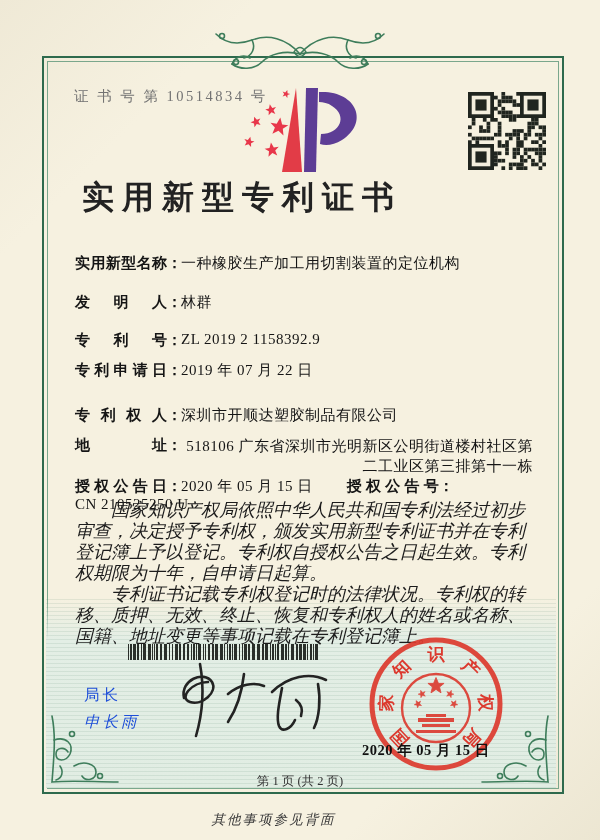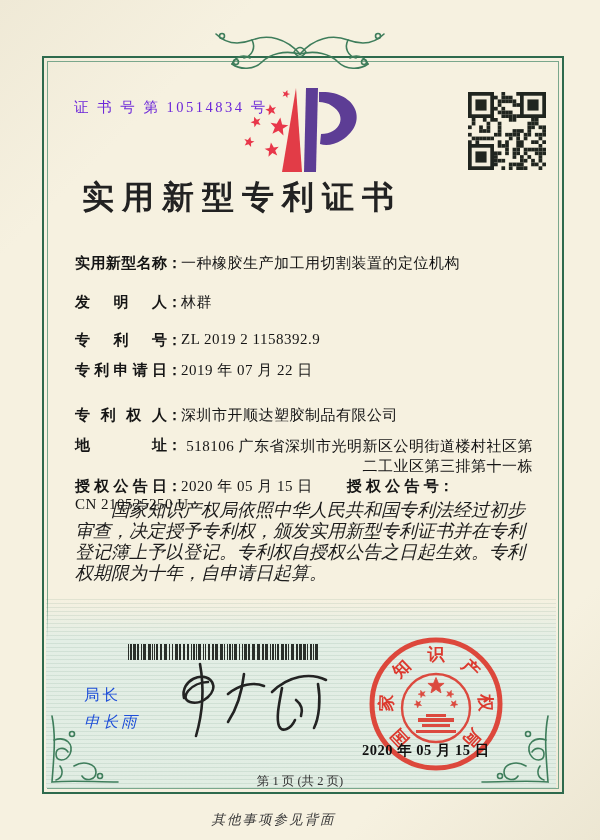--- a/index.html
+++ b/index.html
@@ -13,21 +13,21 @@
   .frame-outer{left:42px;top:56px;width:518px;height:734px;border:2px solid #2e6a4d;}
   .frame-inner{position:absolute;left:3px;top:3px;right:3px;bottom:3px;border:1px solid #7aa78c;}
   
   .tint{
     left:46px;top:598px;width:510px;height:190px;
     background:
       repeating-linear-gradient(0deg, rgba(47,106,77,0.10) 0 1px, rgba(0,0,0,0) 1px 4px),
       linear-gradient(to bottom, rgba(227,238,228,0) 0%, #e3eee5 22%, #e1ede3 100%);
   }
   
-  .certno{left:74px;top:98px;font-size:14.5px;letter-spacing:2.5px;color:#6d28d9;}
+  .certno{left:74px;top:87px;font-size:14.5px;letter-spacing:2.5px;color:#737373;}
   .title{left:0;top:176px;width:484px;text-align:center;font-size:32px;font-weight:bold;
          letter-spacing:8px;color:#222;}
   .row{left:75px;width:460px;font-size:15px;color:#151515;}
   .lbl{display:inline-block;width:92px;text-align:justify;text-align-last:justify;
        vertical-align:top;font-weight:600;}
   .colon{display:inline-block;width:14px;font-weight:600;}
   .val{display:inline-block;vertical-align:top;letter-spacing:0.5px;text-align:right;}
   .val-wrap{width:352px;line-height:20px;}
   .pair2{margin-left:34px;}
   .body-text{left:75px;top:500px;width:452px;font-size:18px;line-height:21px;
@@ -291,20 +291,21 @@
 </div>
 <div class="abs row" style="top:436px;">
   <span class="lbl">地址</span><span class="colon">：</span><span class="val val-wrap">518106 广东省深圳市光明新区公明街道楼村社区第二工业区第三排第十一栋</span>
 </div>
 <div class="abs row" style="top:477px;">
   <span class="lbl">授权公告日</span><span class="colon">：</span><span class="val">2020 年 05 月 15 日</span><span class="pair2"><span class="lbl">授权公告号</span><span class="colon">：</span><span class="val">CN 210525250 U</span></span>
 </div>
 
 <div class="abs body-text">
   <p>国家知识产权局依照中华人民共和国专利法经过初步审查，决定授予专利权，颁发实用新型专利证书并在专利登记簿上予以登记。专利权自授权公告之日起生效。专利权期限为十年，自申请日起算。</p>
+  <p>专利证书记载专利权登记时的法律状况。专利权的转移、质押、无效、终止、恢复和专利权人的姓名或名称、国籍、地址变更等事项记载在专利登记簿上。</p>
 </div>
 
 <div class="abs" style="left:128px;top:644px;width:192px;height:16px;">
   <svg id="barcode-svg" width="192" height="16" viewBox="0 0 192 16">
       <rect x="0" y="0" width="1" height="16" fill="#2a2f2a"></rect>
       <rect x="2" y="0" width="2" height="16" fill="#2a2f2a"></rect>
       <rect x="5" y="0" width="3" height="16" fill="#2a2f2a"></rect>
       <rect x="9" y="0" width="2" height="16" fill="#2a2f2a"></rect>
       <rect x="13" y="0" width="1" height="16" fill="#2a2f2a"></rect>
       <rect x="15" y="0" width="3" height="16" fill="#2a2f2a"></rect>

